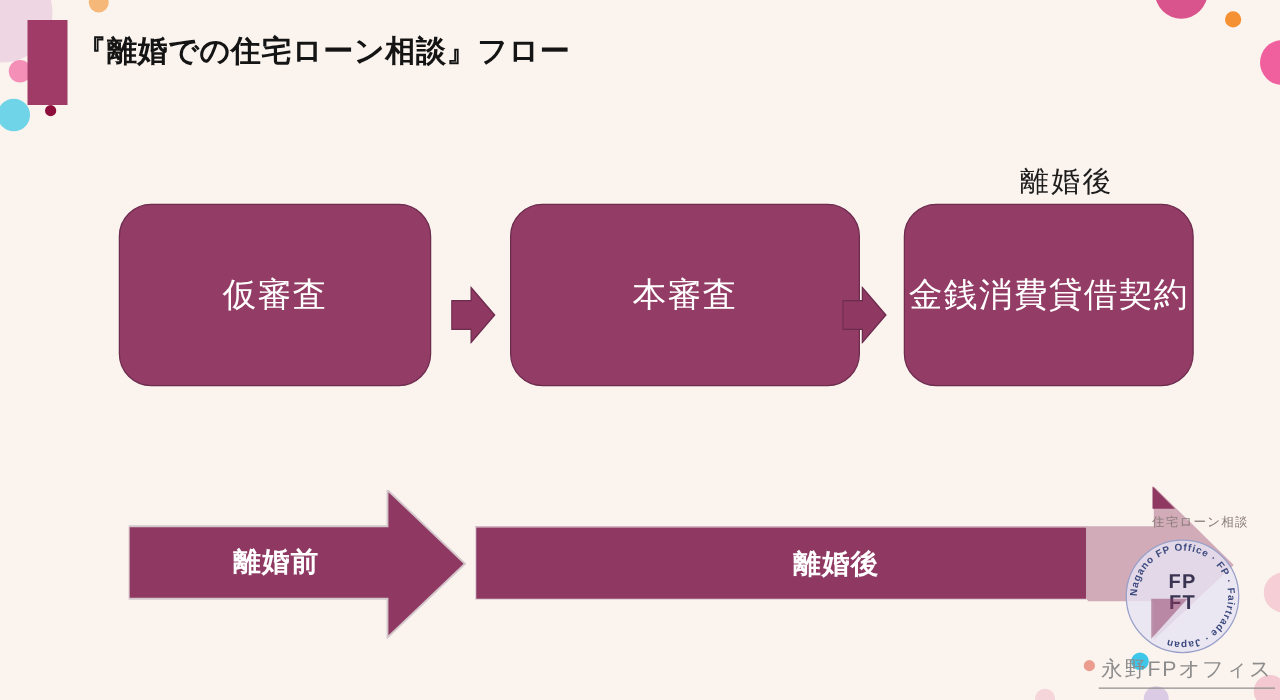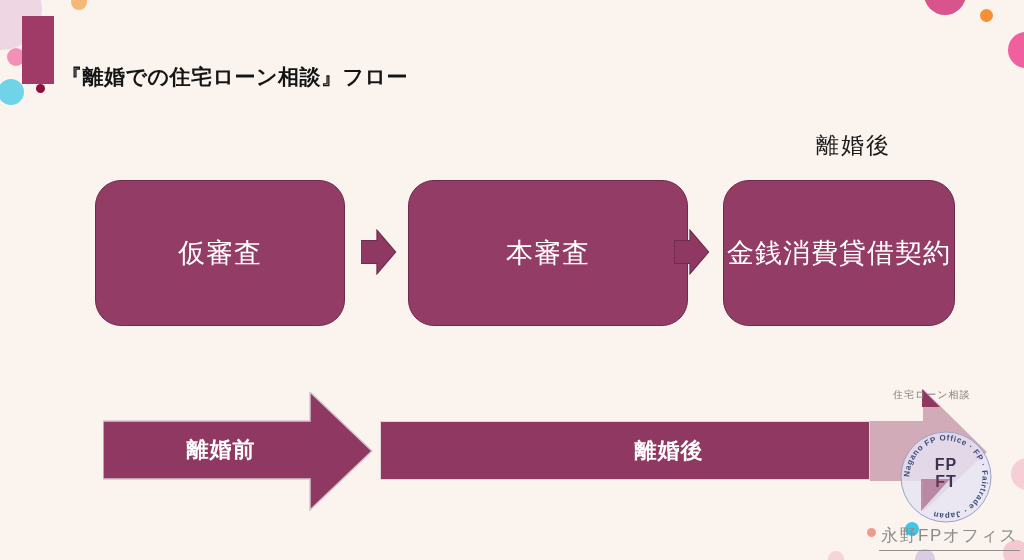--- a/index.html
+++ b/index.html
@@ -4,24 +4,24 @@
 <style>
   html,body{margin:0;padding:0;}
   body{font-family:"Liberation Sans","DejaVu Sans",sans-serif;}
   .stage{position:relative;width:1024px;height:560px;background:var(--background,#fbf4ee);overflow:hidden;}
 
   
   .dot{position:absolute;border-radius:50%;z-index:1;}
 
   
   .accent-square{position:absolute;left:22px;top:16px;width:32px;height:68px;background:var(--accent_square,#a03a67);z-index:2;}
-  .page-title{position:absolute;left:61px;top:25px;font-size:21px;font-weight:700;color:#141414;letter-spacing:.5px;white-space:nowrap;z-index:2;margin-top:38px;}
+  .page-title{position:absolute;left:61px;top:25px;font-size:24px;font-weight:700;color:#141414;letter-spacing:.5px;white-space:nowrap;z-index:2;}
 
   
-  .flow-box{position:absolute;top:180px;height:146px;background:var(--box_fill,#933d66);border:1.5px solid var(--box_border,#6d2b4e);border-radius:26px;display:flex;align-items:center;justify-content:center;box-sizing:border-box;z-index:2;}
+  .flow-box{position:absolute;top:163px;height:146px;background:var(--box_fill,#933d66);border:1.5px solid var(--box_border,#6d2b4e);border-radius:26px;display:flex;align-items:center;justify-content:center;box-sizing:border-box;z-index:2;}
   .flow-box span{color:#fff;font-size:27px;font-weight:500;letter-spacing:1px;white-space:nowrap;}
   .box-1{left:95px;width:250px;}
   .box-2{left:408px;width:280px;}
   .box-3{left:723px;width:232px;}
   .step-annotation{position:absolute;left:723px;top:130px;width:261px;text-align:center;font-size:23px;color:#1d1d1d;letter-spacing:2px;z-index:2;}
   .step-arrow{position:absolute;top:229px;z-index:2;}
   .arrow-1{left:361px;}
   .arrow-2{left:674px;}
   .step-arrow path{fill:var(--shape,#8e3862);stroke:var(--box_border,#6d2b4e);stroke-width:1;}
 
@@ -35,21 +35,21 @@
   
   .wm-arrow{position:absolute;left:870px;top:389px;z-index:3;}
   .wm-arrow .light{fill:var(--shape,#8e3862);fill-opacity:.38;}
   .wm-arrow .fold{fill:var(--shape,#8e3862);}
   .wm-stamp{position:absolute;left:896px;top:427px;z-index:4;}
   .wm-stamp .disc{fill:var(--stamp_fill,#e6e4f3);fill-opacity:.8;stroke:#98a0ca;stroke-width:1;}
   .wm-stamp .ring{font-size:8px;font-weight:600;letter-spacing:.7px;fill:var(--stamp_text,#3c4a7e);}
   .wm-stamp .ctr{font-size:16px;font-weight:700;fill:#3b3352;letter-spacing:1px;text-anchor:middle;}
   .wm-fold-bottom{position:absolute;left:919px;top:477px;z-index:5;}
   .wm-fold-bottom path{fill:var(--shape,#8e3862);fill-opacity:.5;}
-  .wm-service{position:absolute;left:893px;top:388px;width:106px;text-align:left;font-size:10px;color:#8a7c7c;letter-spacing:1px;z-index:6;white-space:nowrap;}
+  .wm-service{position:absolute;left:893px;top:411px;width:106px;text-align:right;font-size:10px;color:#8a7c7c;letter-spacing:1px;z-index:6;white-space:nowrap;}
   .wm-office{position:absolute;left:879px;top:524px;font-size:17px;color:var(--office_text,#8c8c8c);letter-spacing:1.5px;border-bottom:1.5px solid #8f8f8f;padding:0 2px 3px;z-index:6;white-space:nowrap;}
 </style>
 </head>
 <body>
 
 <div class="stage">
 
   <div>
       <div class="dot" style="left: -38px; top: -30px; width: 80px; height: 80px; background: rgb(238, 215, 227);"></div>
       <div class="dot" style="left: 71px; top: -6px; width: 16px; height: 16px; background: rgb(245, 184, 120);"></div>

